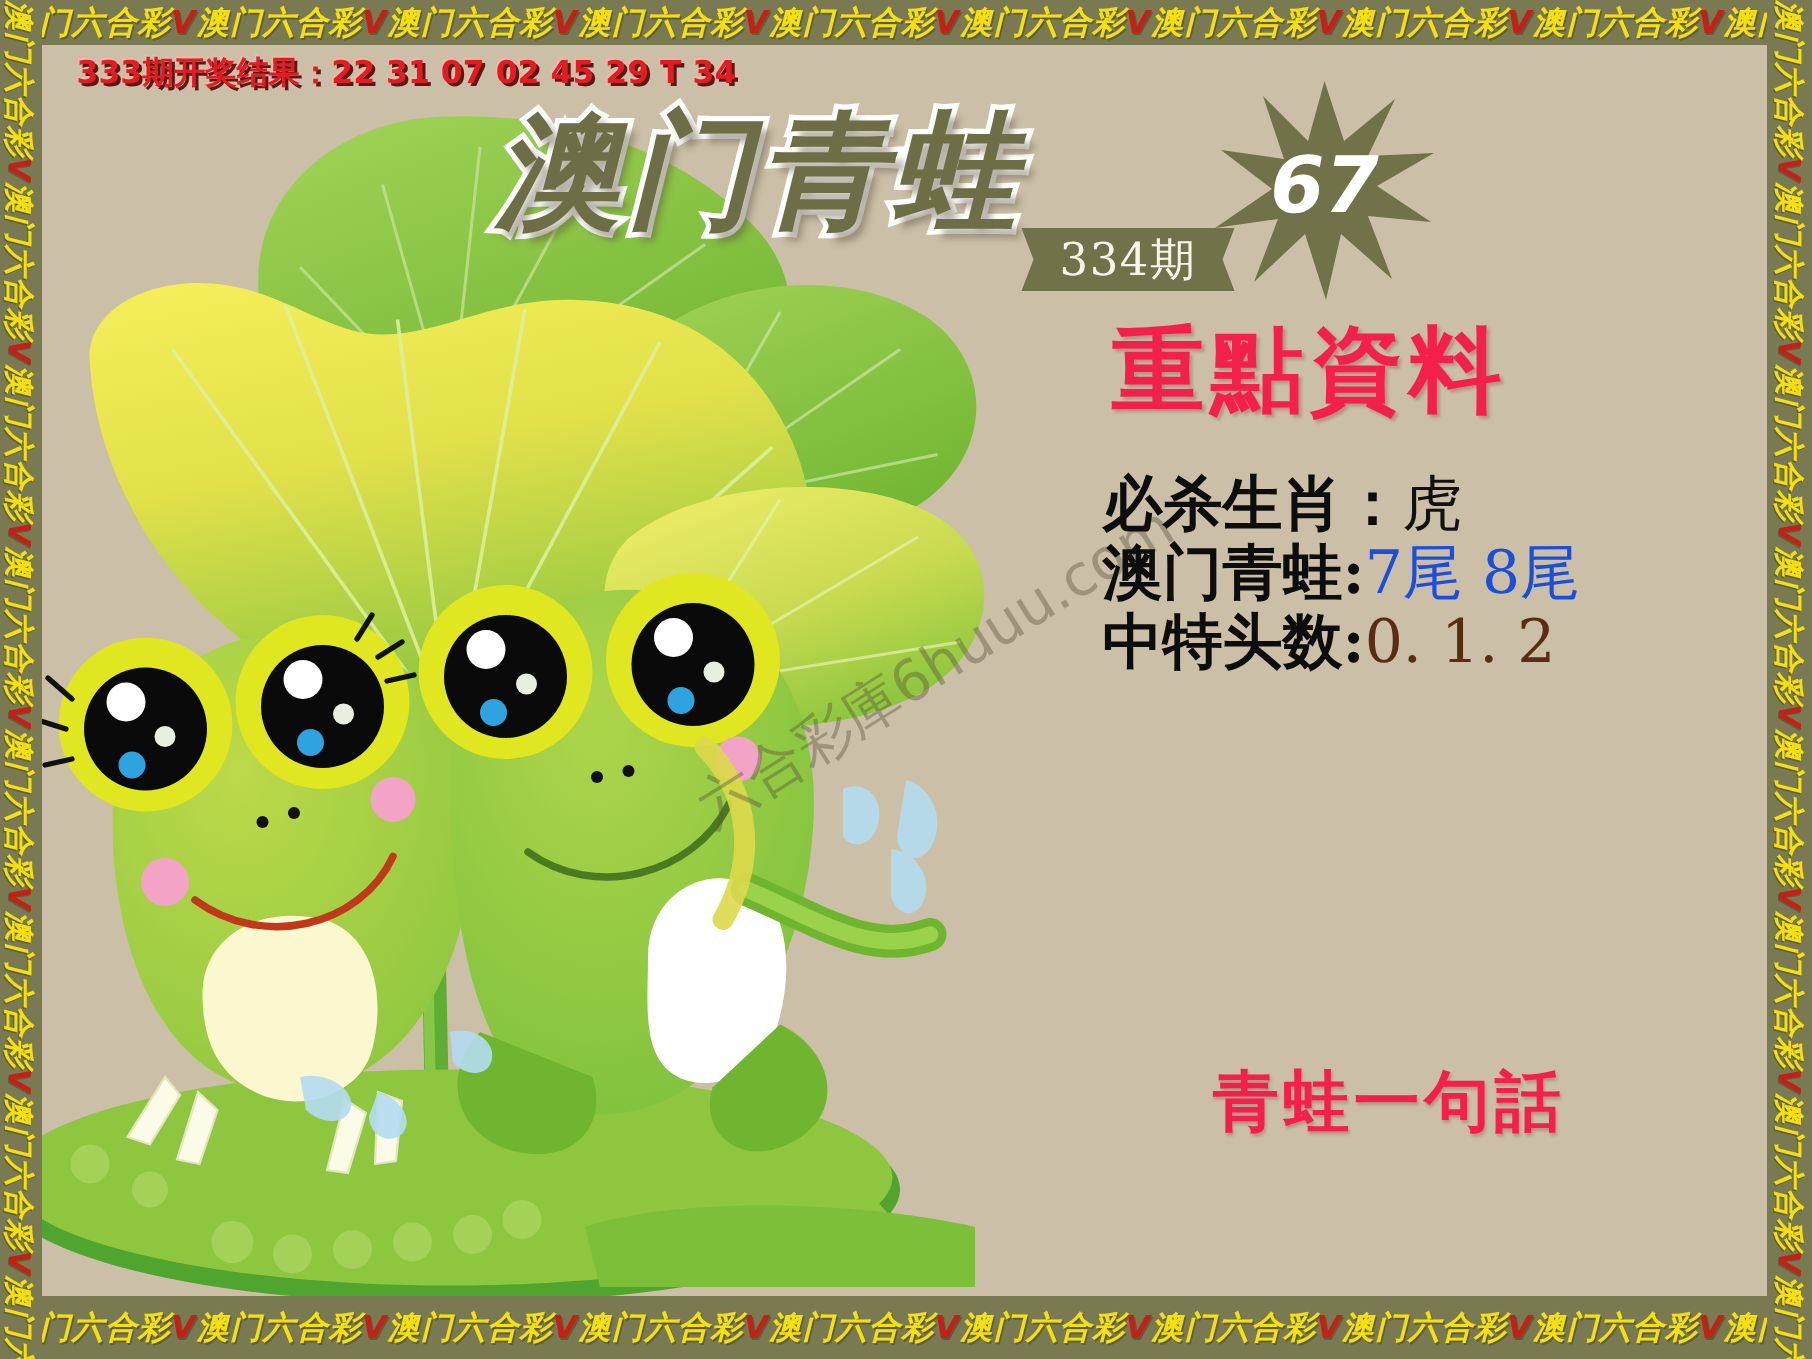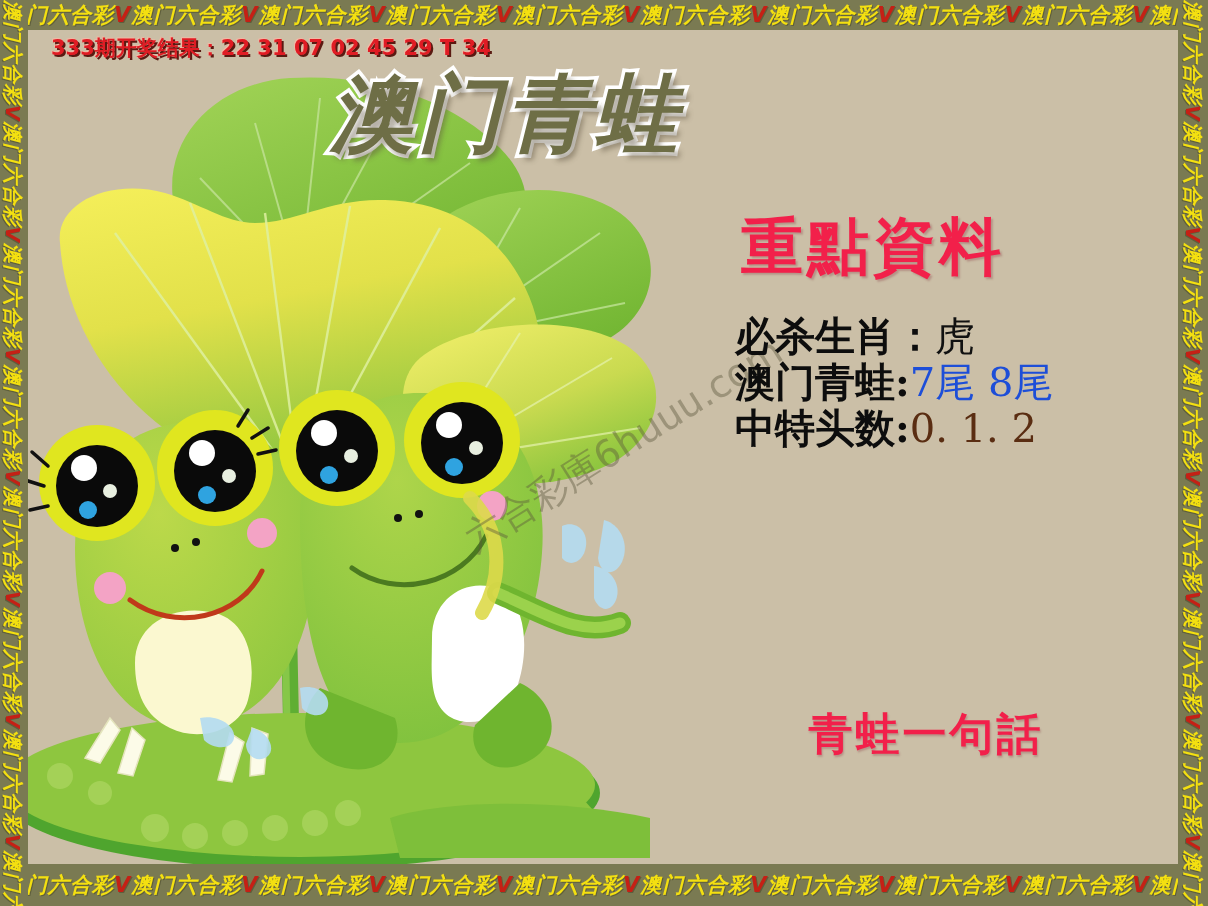--- a/index.html
+++ b/index.html
@@ -318,23 +318,35 @@
       <path d="M604 492 C620 496 630 516 622 534 C614 550 600 546 598 530 Z"></path>
       <path d="M594 538 C610 540 622 556 616 572 C610 586 598 582 594 570 Z"></path>
       <path d="M200 690 C218 686 236 698 234 710 C232 722 214 722 204 712 Z"></path>
       <path d="M252 700 C268 704 276 720 268 728 C258 736 246 728 246 716 Z"></path>
       <path d="M300 660 C316 656 330 666 328 678 C326 690 310 690 302 680 Z"></path>
     </g>
   </svg>
 
   <div class="watermark">六合彩庫6huuu.com</div>
 
+  <div class="starburst">
+    <svg viewBox="0 0 150 150" width="150" height="150">
+      <polygon points="75,2 88,42 122,14 104,52 148,50 110,72 146,96 104,92 120,134 86,104 76,148 62,104 28,136 44,94 2,100 40,74 6,48 48,54 34,12 64,42" fill="#71714a"></polygon>
+    </svg>
+    <div class="num">67</div>
+  </div>
 
   <div class="title">澳门青蛙</div>
 
+  <div class="issue-banner">
+    <svg viewBox="0 0 150 50" width="150" height="50">
+      <path d="M4 4 L146 4 L138 25 L146 46 L4 46 L12 25 Z" fill="#71714a"></path>
+    </svg>
+    <div class="lbl">334期</div>
+  </div>
 
   <div class="results">333期开奖结果：22 31 07 02 45 29 T 34</div>
 
   <div class="panel">
     <div class="panel-heading">重點資料</div>
     <div class="rows" id="rows-host">
         <div class="row"><span class="lab">必杀生肖：</span><span class="val" style="color: rgb(17, 17, 17);">虎</span></div>
         <div class="row"><span class="lab">澳门青蛙:</span><span class="val" style="color: #1d4ed8;">7尾  8尾</span></div>
         <div class="row"><span class="lab">中特头数:</span><span class="val" style="color: rgb(90, 45, 18);">0. 1. 2</span></div>
       </div>

